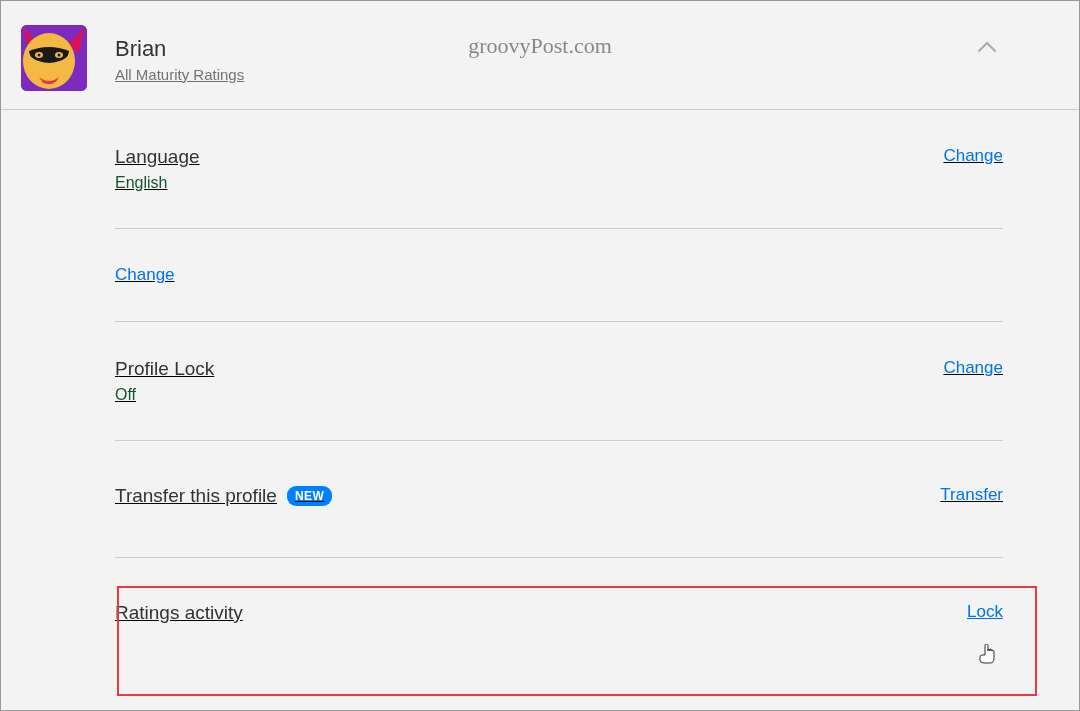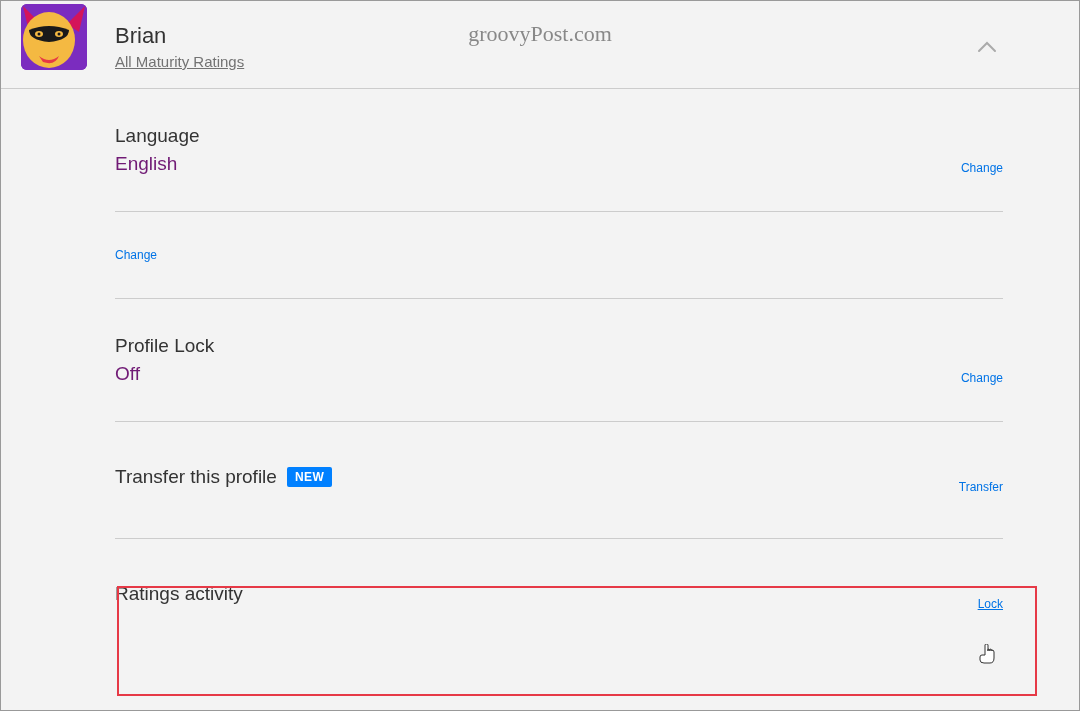--- a/index.html
+++ b/index.html
@@ -10,32 +10,32 @@
     body {
       font-family: -apple-system, BlinkMacSystemFont, 'Helvetica Neue', Helvetica, Arial, sans-serif;
       background: #f3f3f3;
       width: 1080px;
       height: 711px;
       position: relative;
       border: 1px solid #999;
     }
     .watermark {
       position: absolute;
-      top: 20px;
+      top: 32px;
       left: 50%;
       transform: translateX(-50%);
       font-family: Georgia, serif;
       font-size: 22px;
       color: #888;
       z-index: 5;
     }
     .profile-header {
       display: flex;
-      align-items: flex-end;
-      padding: 3px 40px 18px 20px;
+      align-items: center;
+      padding: 24px 40px 18px 20px;
       border-bottom: 1px solid #ccc;
       position: relative;
     }
     .avatar {
       width: 66px;
       height: 66px;
       border-radius: 6px;
       background: #7b2cbf;
       margin-right: 28px;
       position: relative;
@@ -67,60 +67,61 @@
       top: 38px;
       cursor: pointer;
     }
     .settings-list {
       margin-left: 114px;
       margin-right: 76px;
     }
     .setting-row {
       display: flex;
       justify-content: space-between;
-      align-items: flex-end;
+      align-items: flex-start;
       padding: 36px 0;
       border-bottom: 1px solid #ccc;
+      text-decoration: underline;
     }
     .setting-row.no-value {
       padding: 44px 0;
       gap: 12px;
     }
     .setting-left {
       display: flex;
       flex-direction: column;
     }
     .setting-title {
       font-size: 19px;
       color: #333;
       font-weight: 400;
       margin-bottom: 6px;
       display: flex;
       align-items: center;
       gap: 10px;
     }
     .setting-value {
-      font-size: 19px;
-      color: #701a75;
+      font-size: 16px;
+      color: #14532d;
     }
     .setting-link {
-      font-size: 12px;
+      font-size: 17px;
       color: #0073e6;
       cursor: pointer;
     }
     .setting-link.underline {
       text-decoration: underline;
     }
     .new-badge {
       background: #0080ff;
       color: white;
       font-size: 12px;
       font-weight: 700;
       padding: 3px 8px;
-      border-radius: 2px;
+      border-radius: 9px;
       letter-spacing: 0.5px;
     }
     .highlight-box {
       position: absolute;
       left: 116px;
       right: 42px;
       top: 585px;
       height: 110px;
       border: 2px solid #e63946;
       pointer-events: none;

